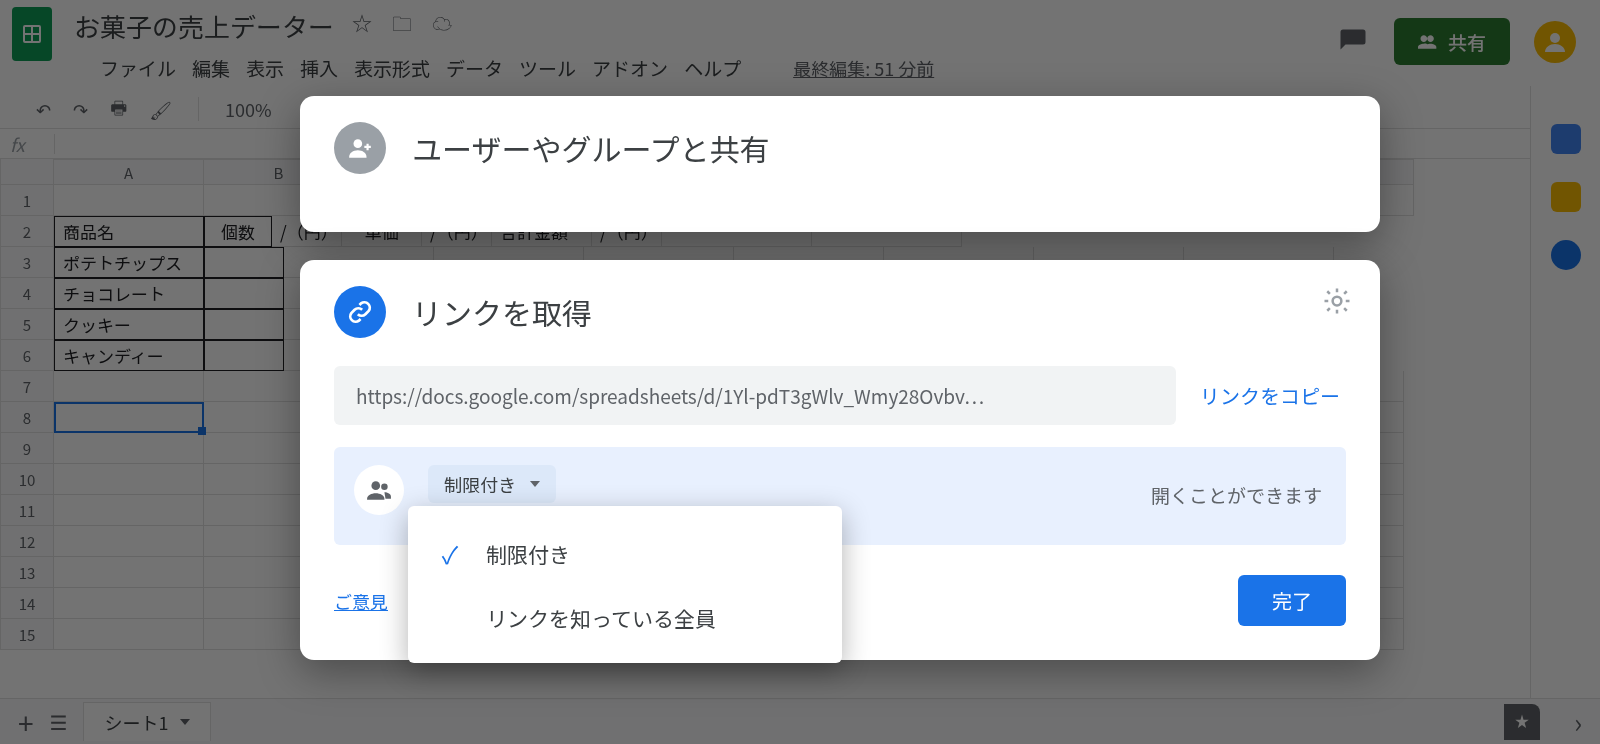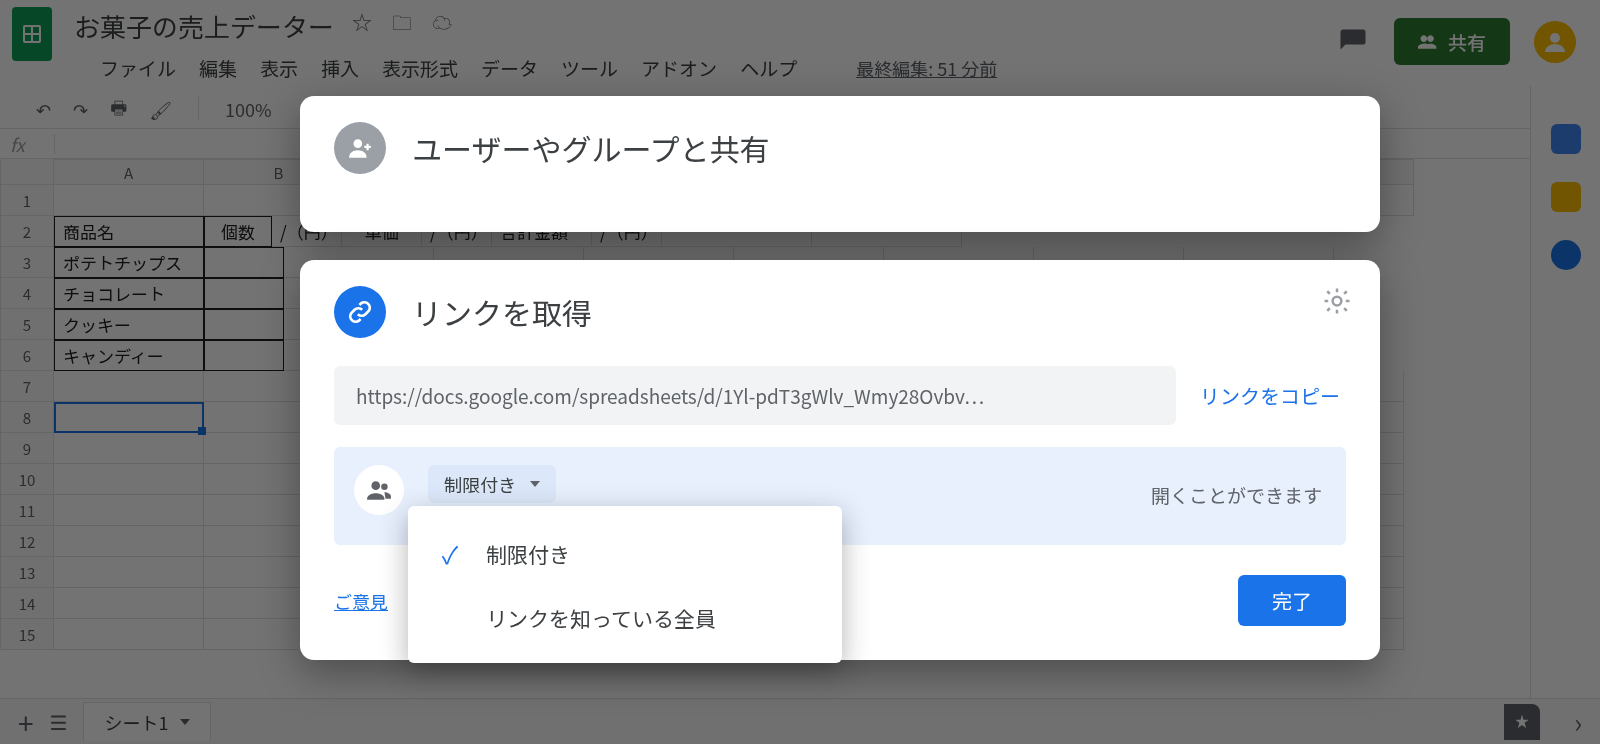--- a/index.html
+++ b/index.html
@@ -6,24 +6,24 @@
   html,body { width:1600px; height:744px; overflow:hidden; background:#fff; }
 
   
   .app { position:relative; width:1600px; height:744px; }
   .bg { position:absolute; inset:0; }
 
   .header { display:flex; align-items:center; padding:6px 12px 0 12px; height:44px; }
   .sheets-logo { width:40px; height:54px; background:#0f9d58; border-radius:4px; display:flex; align-items:center; justify-content:center; margin-right:22px; margin-top:18px; }
   .sheets-logo svg { width:24px; height:24px; }
   .doc-title-area { flex:0 0 auto; }
-  .doc-title-row { display:flex; align-items:center; gap:18px; }
+  .doc-title-row { display:flex; align-items:flex-end; gap:18px; }
   .doc-title { font-size:26px; color:#3c4043; font-weight:400; }
   .doc-icons { display:flex; gap:20px; color:#5f6368; font-size:20px; }
-  .menu-bar { display:flex; gap:23px; padding:10px 0 8px 100px; font-size:19px; color:#3c4043; align-items:center; }
+  .menu-bar { display:flex; gap:16px; padding:10px 0 8px 100px; font-size:19px; color:#3c4043; align-items:center; }
   .menu-bar .last-edit { margin-left:36px; font-size:18px; color:#5f6368; text-decoration:underline; }
 
   .toolbar { display:flex; align-items:center; gap:22px; padding:6px 18px 6px 36px; border-bottom:1px solid #e0e0e0; height:40px; color:#5f6368; font-size:18px;}
   .tb-div { width:1px; height:24px; background:#e0e0e0; margin:0 4px;}
   .tb-expand { margin-left:auto; font-size:22px; color:#5f6368;}
 
   .fx-row { display:flex; align-items:center; border-bottom:1px solid #e0e0e0; height:30px; padding-left:10px;}
   .fx-label { font-style:italic; color:#9aa0a6; font-size:18px; width:44px; }
 
   .sheet { display:flex; }

